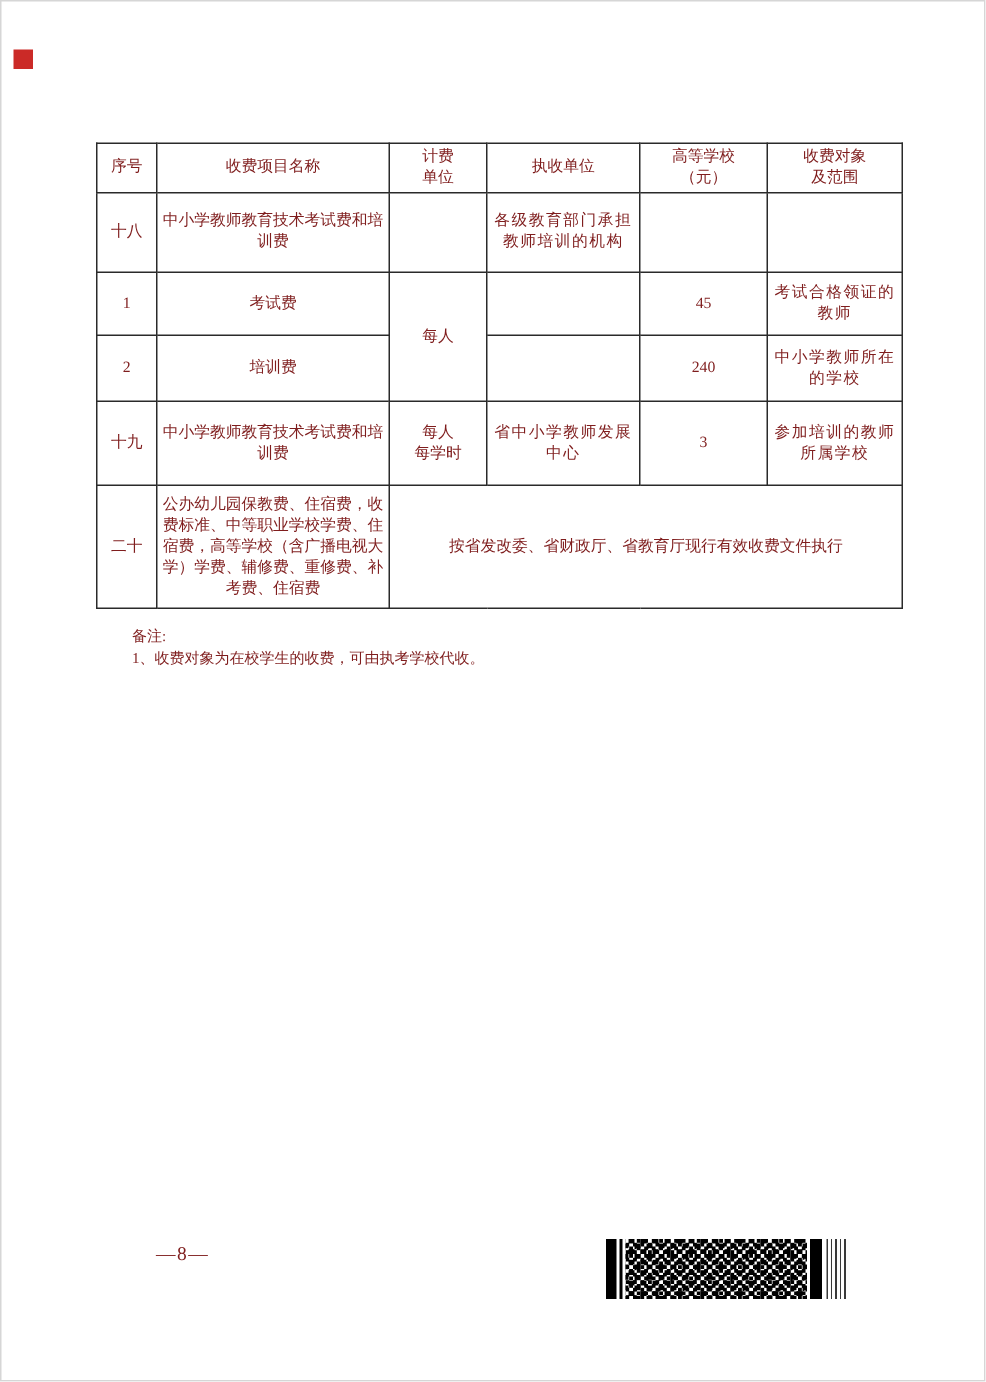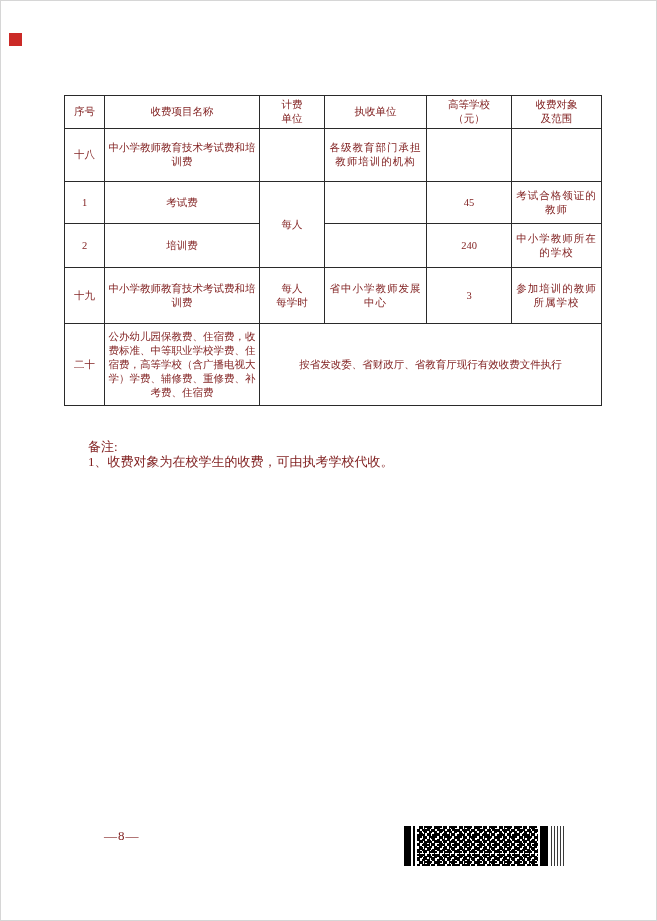--- a/index.html
+++ b/index.html
@@ -36,22 +36,22 @@
   .prewrap { white-space: pre-line; }
   td.al, th.al { text-align: left; padding-left: 5px; padding-right: 4px; }
   td.sp { letter-spacing: 1px; }
   tr.h-head  { height: 33px; }
   tr.h-r18   { height: 53px; margin-left: 44px; }
   tr.h-r1    { height: 42px; }
   tr.h-r2    { height: 44px; }
   tr.h-r19   { height: 56px; }
   tr.h-r20   { height: 82px; }
   .notes {
-    position: absolute; left: 87px; top: 439px;
-    font-size: 13px; line-height: 14.5px;
+    position: absolute; left: 87px; top: 417px;
+    font-size: 10px; line-height: 14.5px;
     width: 540px;
   }
   .page-number {
     position: absolute; left: 103px; top: 827px;
     font-size: 13px; letter-spacing: 1px;
   }
   .barcode {
     position: absolute; left: 403px; top: 825px;
     width: 162px; height: 40px;
     background:

